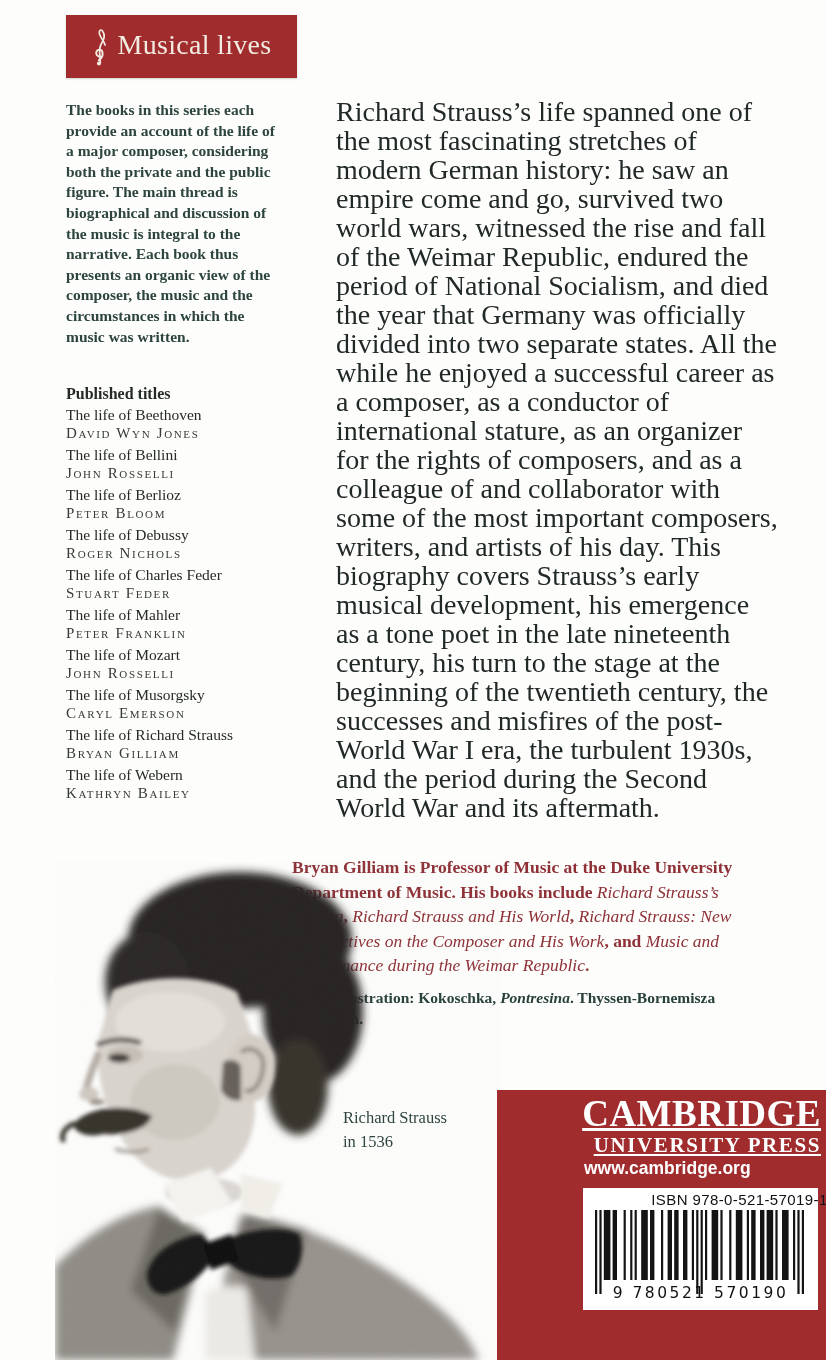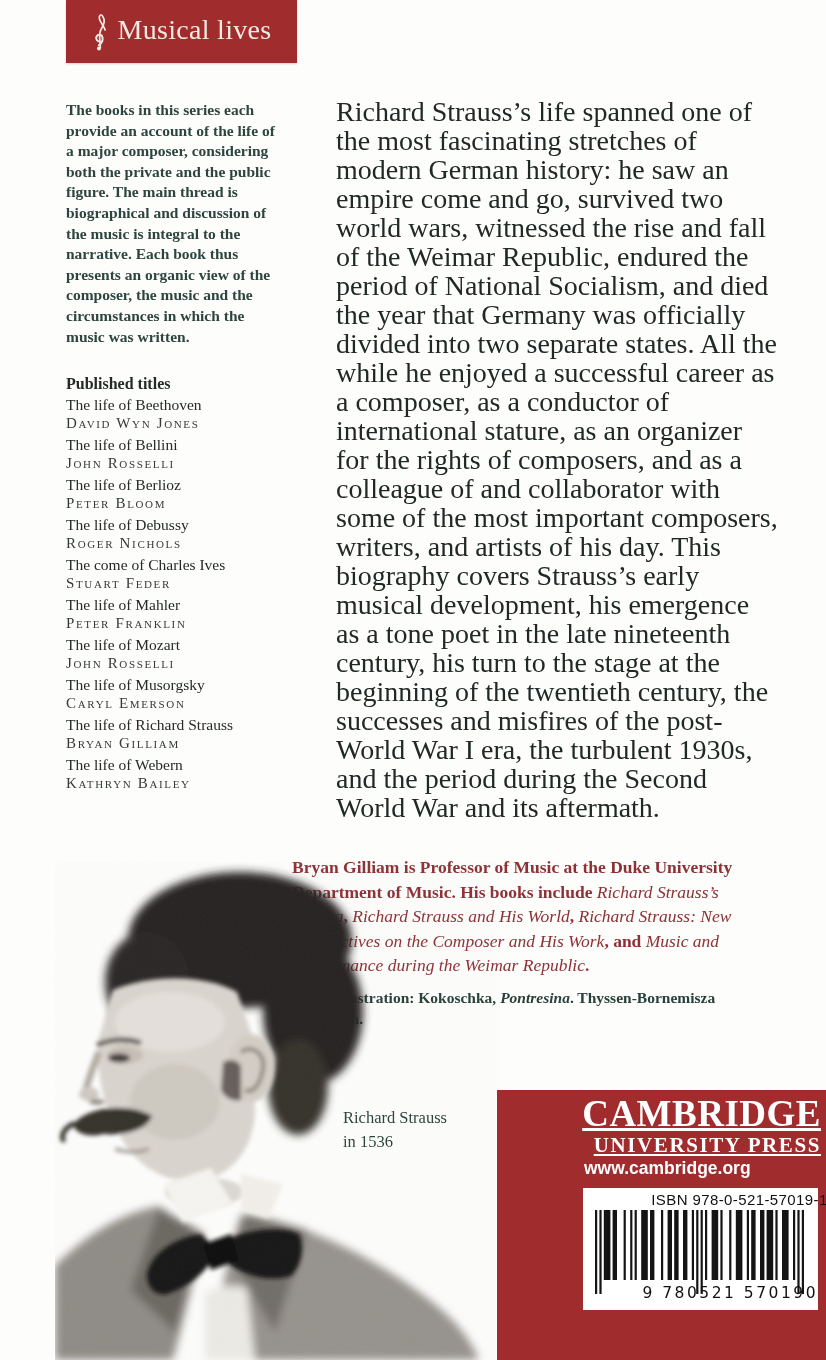--- a/index.html
+++ b/index.html
@@ -1,28 +1,28 @@
 <!DOCTYPE html>
 <html><head>
 <meta charset="utf-8">
 <style>
   html,body{margin:0;padding:0;background:#ffffff;}
   .page{position:relative;width:826px;height:1360px;background:#fdfdfc;overflow:hidden;
         font-family:"Liberation Serif", serif;}
 
   
-  .series-banner{position:absolute;left:66px;top:0;width:231px;height:63px;background:#a02c2e;
+  .series-banner{position:absolute;left:66px;top:15px;width:231px;height:63px;background:#a02c2e;
                  display:flex;align-items:center;justify-content:center;gap:9px;
                  box-shadow:0 1px 2px rgba(0,0,0,.18);}
   .series-banner .label{color:#f2ebe1;font-size:28px;letter-spacing:.3px;padding-bottom:3px;}
 
   
   .sidebar{position:absolute;left:66px;top:100px;width:216px;}
   .series-desc{color:#2d453e;font-weight:bold;font-size:15.5px;line-height:20.6px;}
-  .published-heading{margin-top:28px;color:#242b27;font-weight:bold;font-size:16px;}
+  .published-heading{margin-top:38px;color:#242b27;font-weight:bold;font-size:16px;}
   .book-entry{margin-top:2px;}
   .book-title{color:#242b27;font-size:15.5px;line-height:19px;}
   .book-author{color:#343b36;font-size:15px;line-height:19px;font-variant:small-caps;letter-spacing:.11em;}
 
   
   .main-col{position:absolute;left:292px;top:97px;width:486px;}
   .blurb{color:#212927;font-size:28px;line-height:29px;margin-left:44px;}
   .bio{margin-top:33px;color:#8e3036;font-size:17.5px;line-height:24.5px;font-weight:600;width:474px;}
   .bio .it,.credit .it{font-style:italic;font-weight:400;}
   .credit{margin-top:9px;color:#27403a;font-size:15.5px;line-height:21px;font-weight:600;width:486px;}
@@ -36,21 +36,21 @@
   .publisher-block{position:absolute;left:497px;top:1090px;width:329px;height:270px;background:#a02c2e;}
   .press-name{position:absolute;right:5px;top:5px;width:250px;color:#ffffff;text-align:right;text-decoration:underline;}
   .press-line1{font-size:37px;font-weight:bold;letter-spacing:.5px;line-height:38px;}
   .press-line2{font-size:21px;font-weight:bold;letter-spacing:1.6px;line-height:24px;}
   .press-url{position:absolute;left:87px;top:68px;color:#ffffff;font-family:"Liberation Sans",sans-serif;
              font-weight:bold;font-size:17.5px;}
   .barcode-box{position:absolute;left:86px;top:98px;width:235px;height:122px;background:#ffffff;}
   .isbn-label{position:absolute;top:3px;left:0;width:100%;text-align:center;color:#111;
               font-family:"Liberation Sans",sans-serif;font-size:15px;letter-spacing:.4px;margin-left:39px;}
   .barcode-bars{position:absolute;left:0;top:22px;}
-  .barcode-digits{position:absolute;left:0;top:96px;width:100%;text-align:right;color:#111;
+  .barcode-digits{position:absolute;left:0;top:96px;width:100%;text-align:center;color:#111;
                   font-family:"DejaVu Sans",sans-serif;font-size:15.5px;letter-spacing:2.5px;}
 </style>
 </head>
 <body>
 
 <div class="page">
 
   <div class="series-banner">
     <span style="display:inline-flex;">
       <svg viewBox="0 0 22 56" width="17" height="43" aria-hidden="true">
@@ -79,21 +79,21 @@
       </div>
       <div class="book-entry">
         <div class="book-title">The life of Berlioz</div>
         <div class="book-author">Peter Bloom</div>
       </div>
       <div class="book-entry">
         <div class="book-title">The life of Debussy</div>
         <div class="book-author">Roger Nichols</div>
       </div>
       <div class="book-entry">
-        <div class="book-title">The come of Charles Ives</div>
+        <div class="book-title">The life of Charles Feder</div>
         <div class="book-author">Stuart Feder</div>
       </div>
       <div class="book-entry">
         <div class="book-title">The life of Mahler</div>
         <div class="book-author">Peter Franklin</div>
       </div>
       <div class="book-entry">
         <div class="book-title">The life of Mozart</div>
         <div class="book-author">John Rosselli</div>
       </div>

